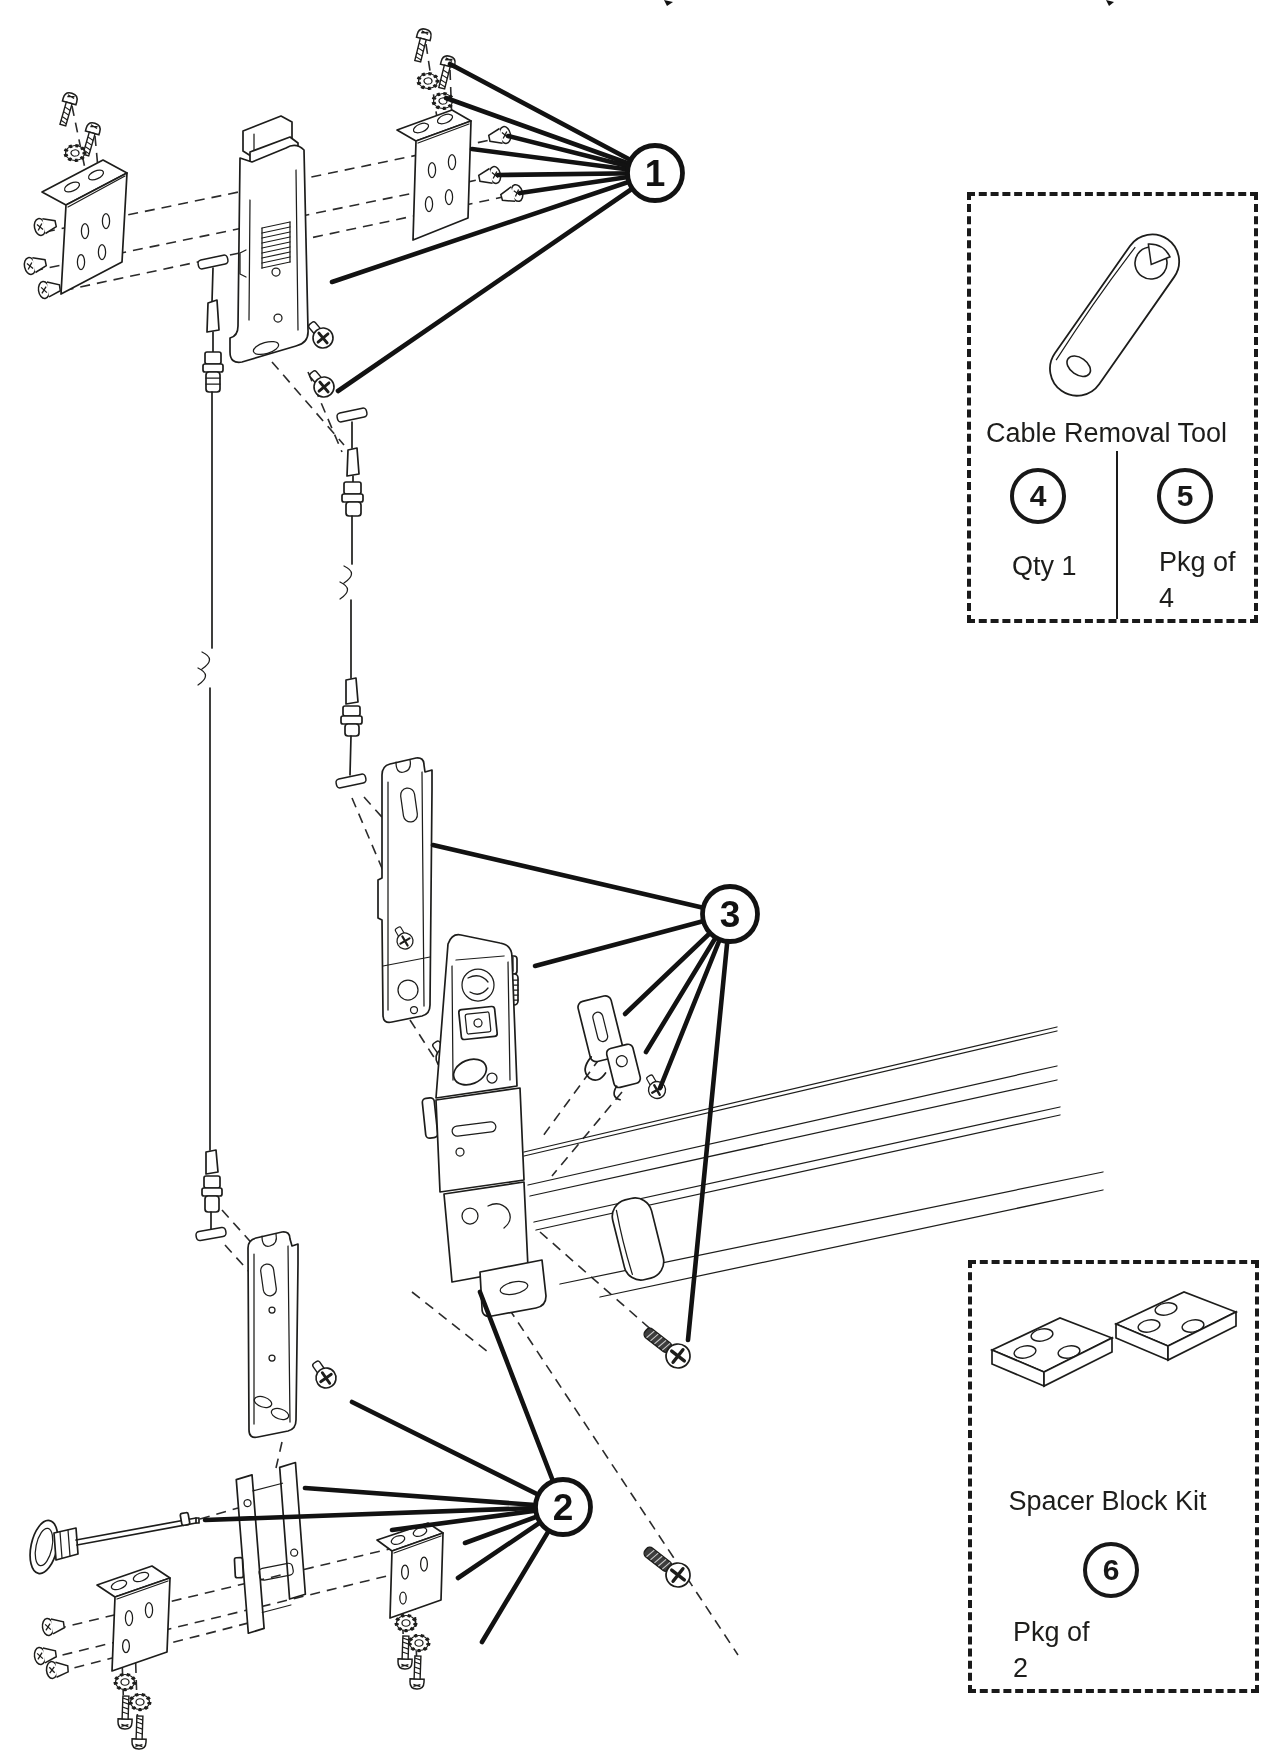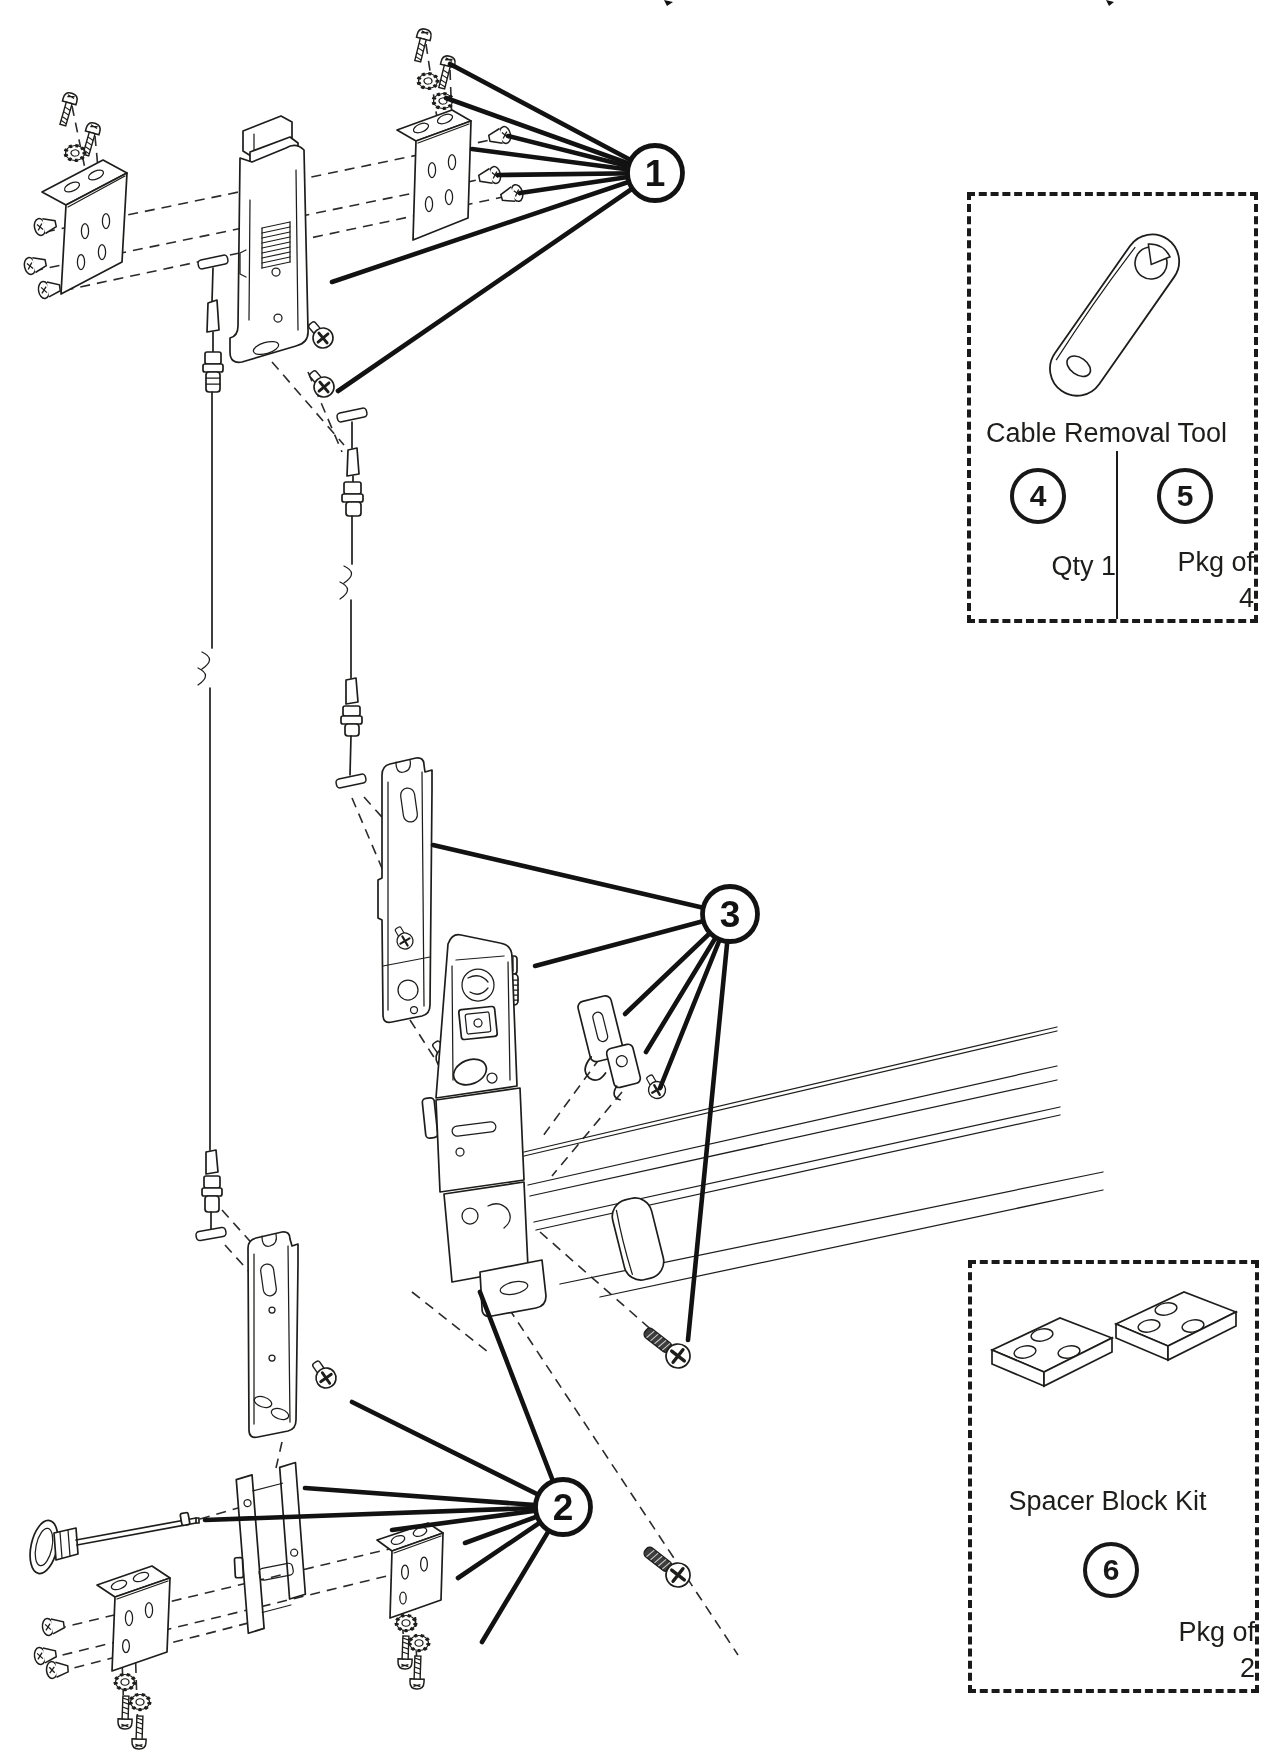--- a/index.html
+++ b/index.html
@@ -13,21 +13,21 @@
   .dash{fill:none;stroke:#2b2b2b;stroke-width:1.6;stroke-dasharray:10 7;stroke-linecap:butt;}
   .lead{fill:none;stroke:#121212;stroke-width:4.6;stroke-linecap:round;}
   .co-circle{fill:#ffffff;stroke:#121212;stroke-width:4.8;}
   .co-num{font:700 37px "Liberation Sans",sans-serif;fill:#121212;text-anchor:middle;}
   
   .panel{position:absolute;border:4px dashed #1a1a1a;box-sizing:border-box;background:transparent;}
   .panel-title{position:absolute;left:0;right:12px;text-align:center;font-size:27px;color:#1d1d1b;}
   .num-circle{position:absolute;width:56px;height:56px;border:4px solid #181818;border-radius:50%;
               box-sizing:border-box;display:flex;align-items:center;justify-content:center;
               font-size:30px;font-weight:700;color:#181818;background:#fff;}
-  .qty{position:absolute;text-align:right;font-size:27px;color:#1d1d1b;line-height:36px;}
+  .qty{position:absolute;text-align:left;font-size:27px;color:#1d1d1b;line-height:36px;padding-left:41px;}
   .vdivider{position:absolute;width:2px;background:#1a1a1a;}
 </style>
 </head>
 <body>
 
 <svg id="art" width="1284" height="1753" viewBox="0 0 1284 1753">
   <defs>
 
     <g id="fhs">
       <ellipse rx="5.5" ry="8.5" fill="#fff" stroke="#1d1d1b" stroke-width="1.5"></ellipse>

